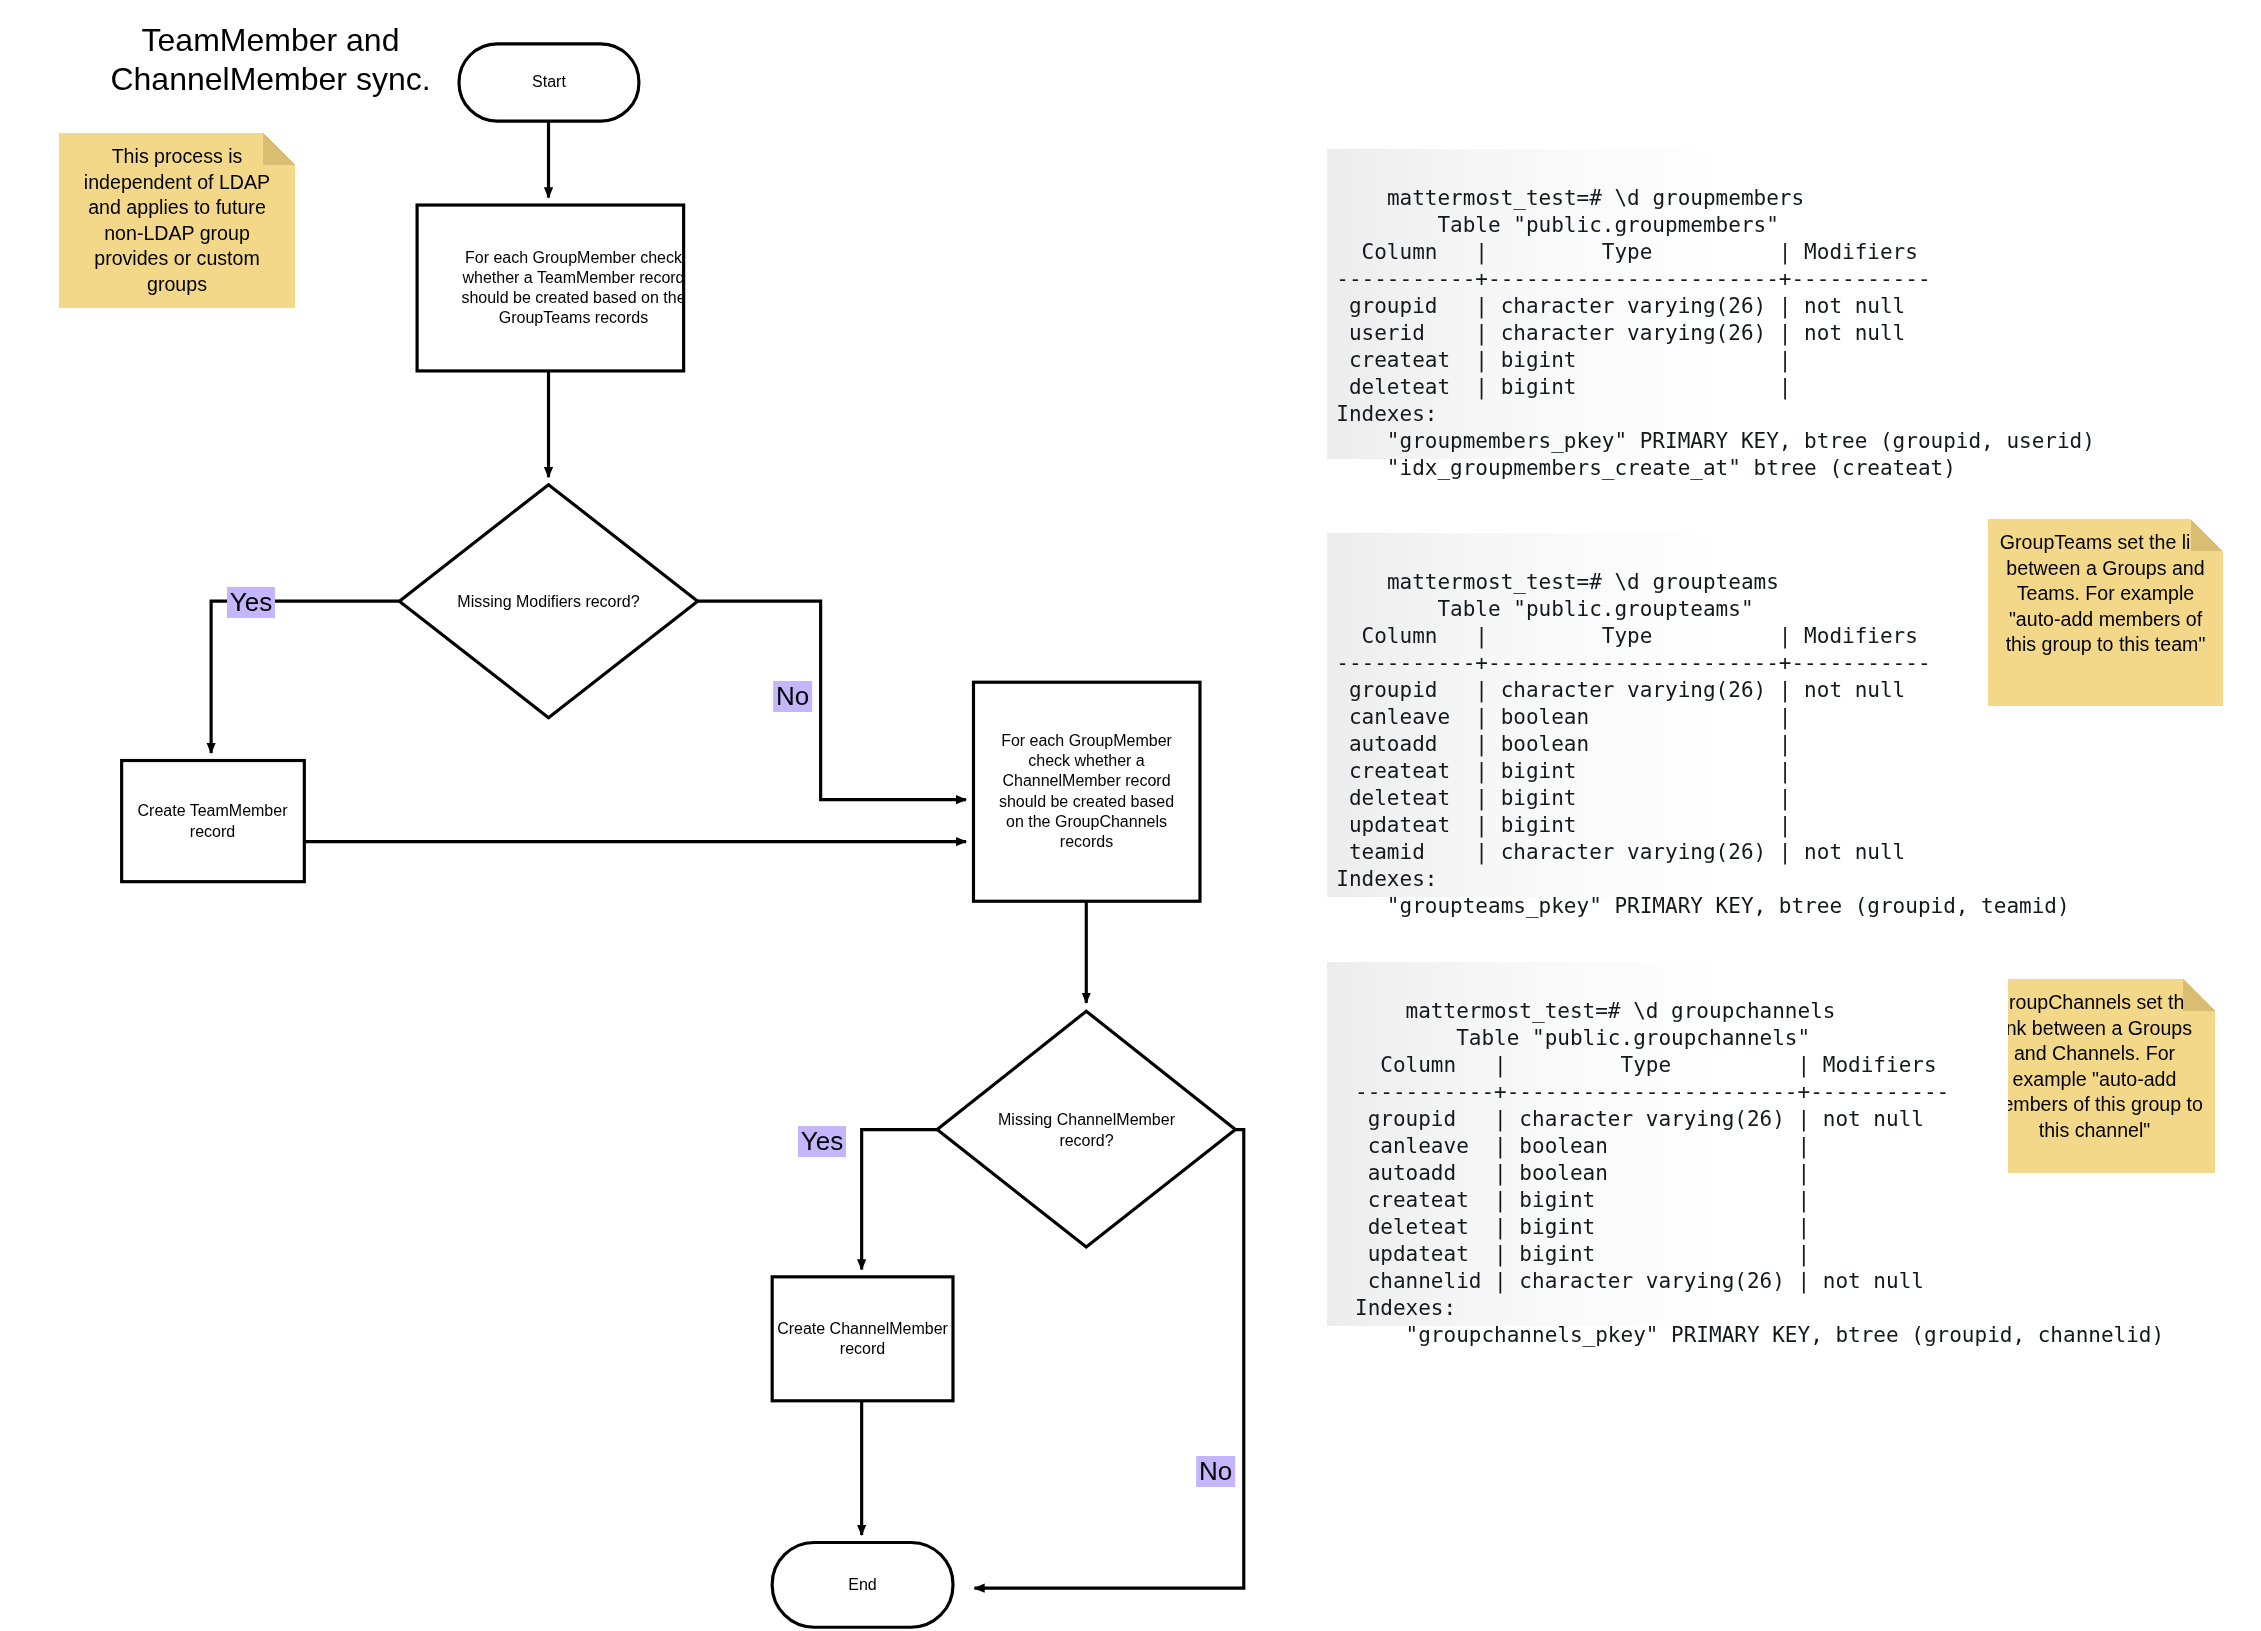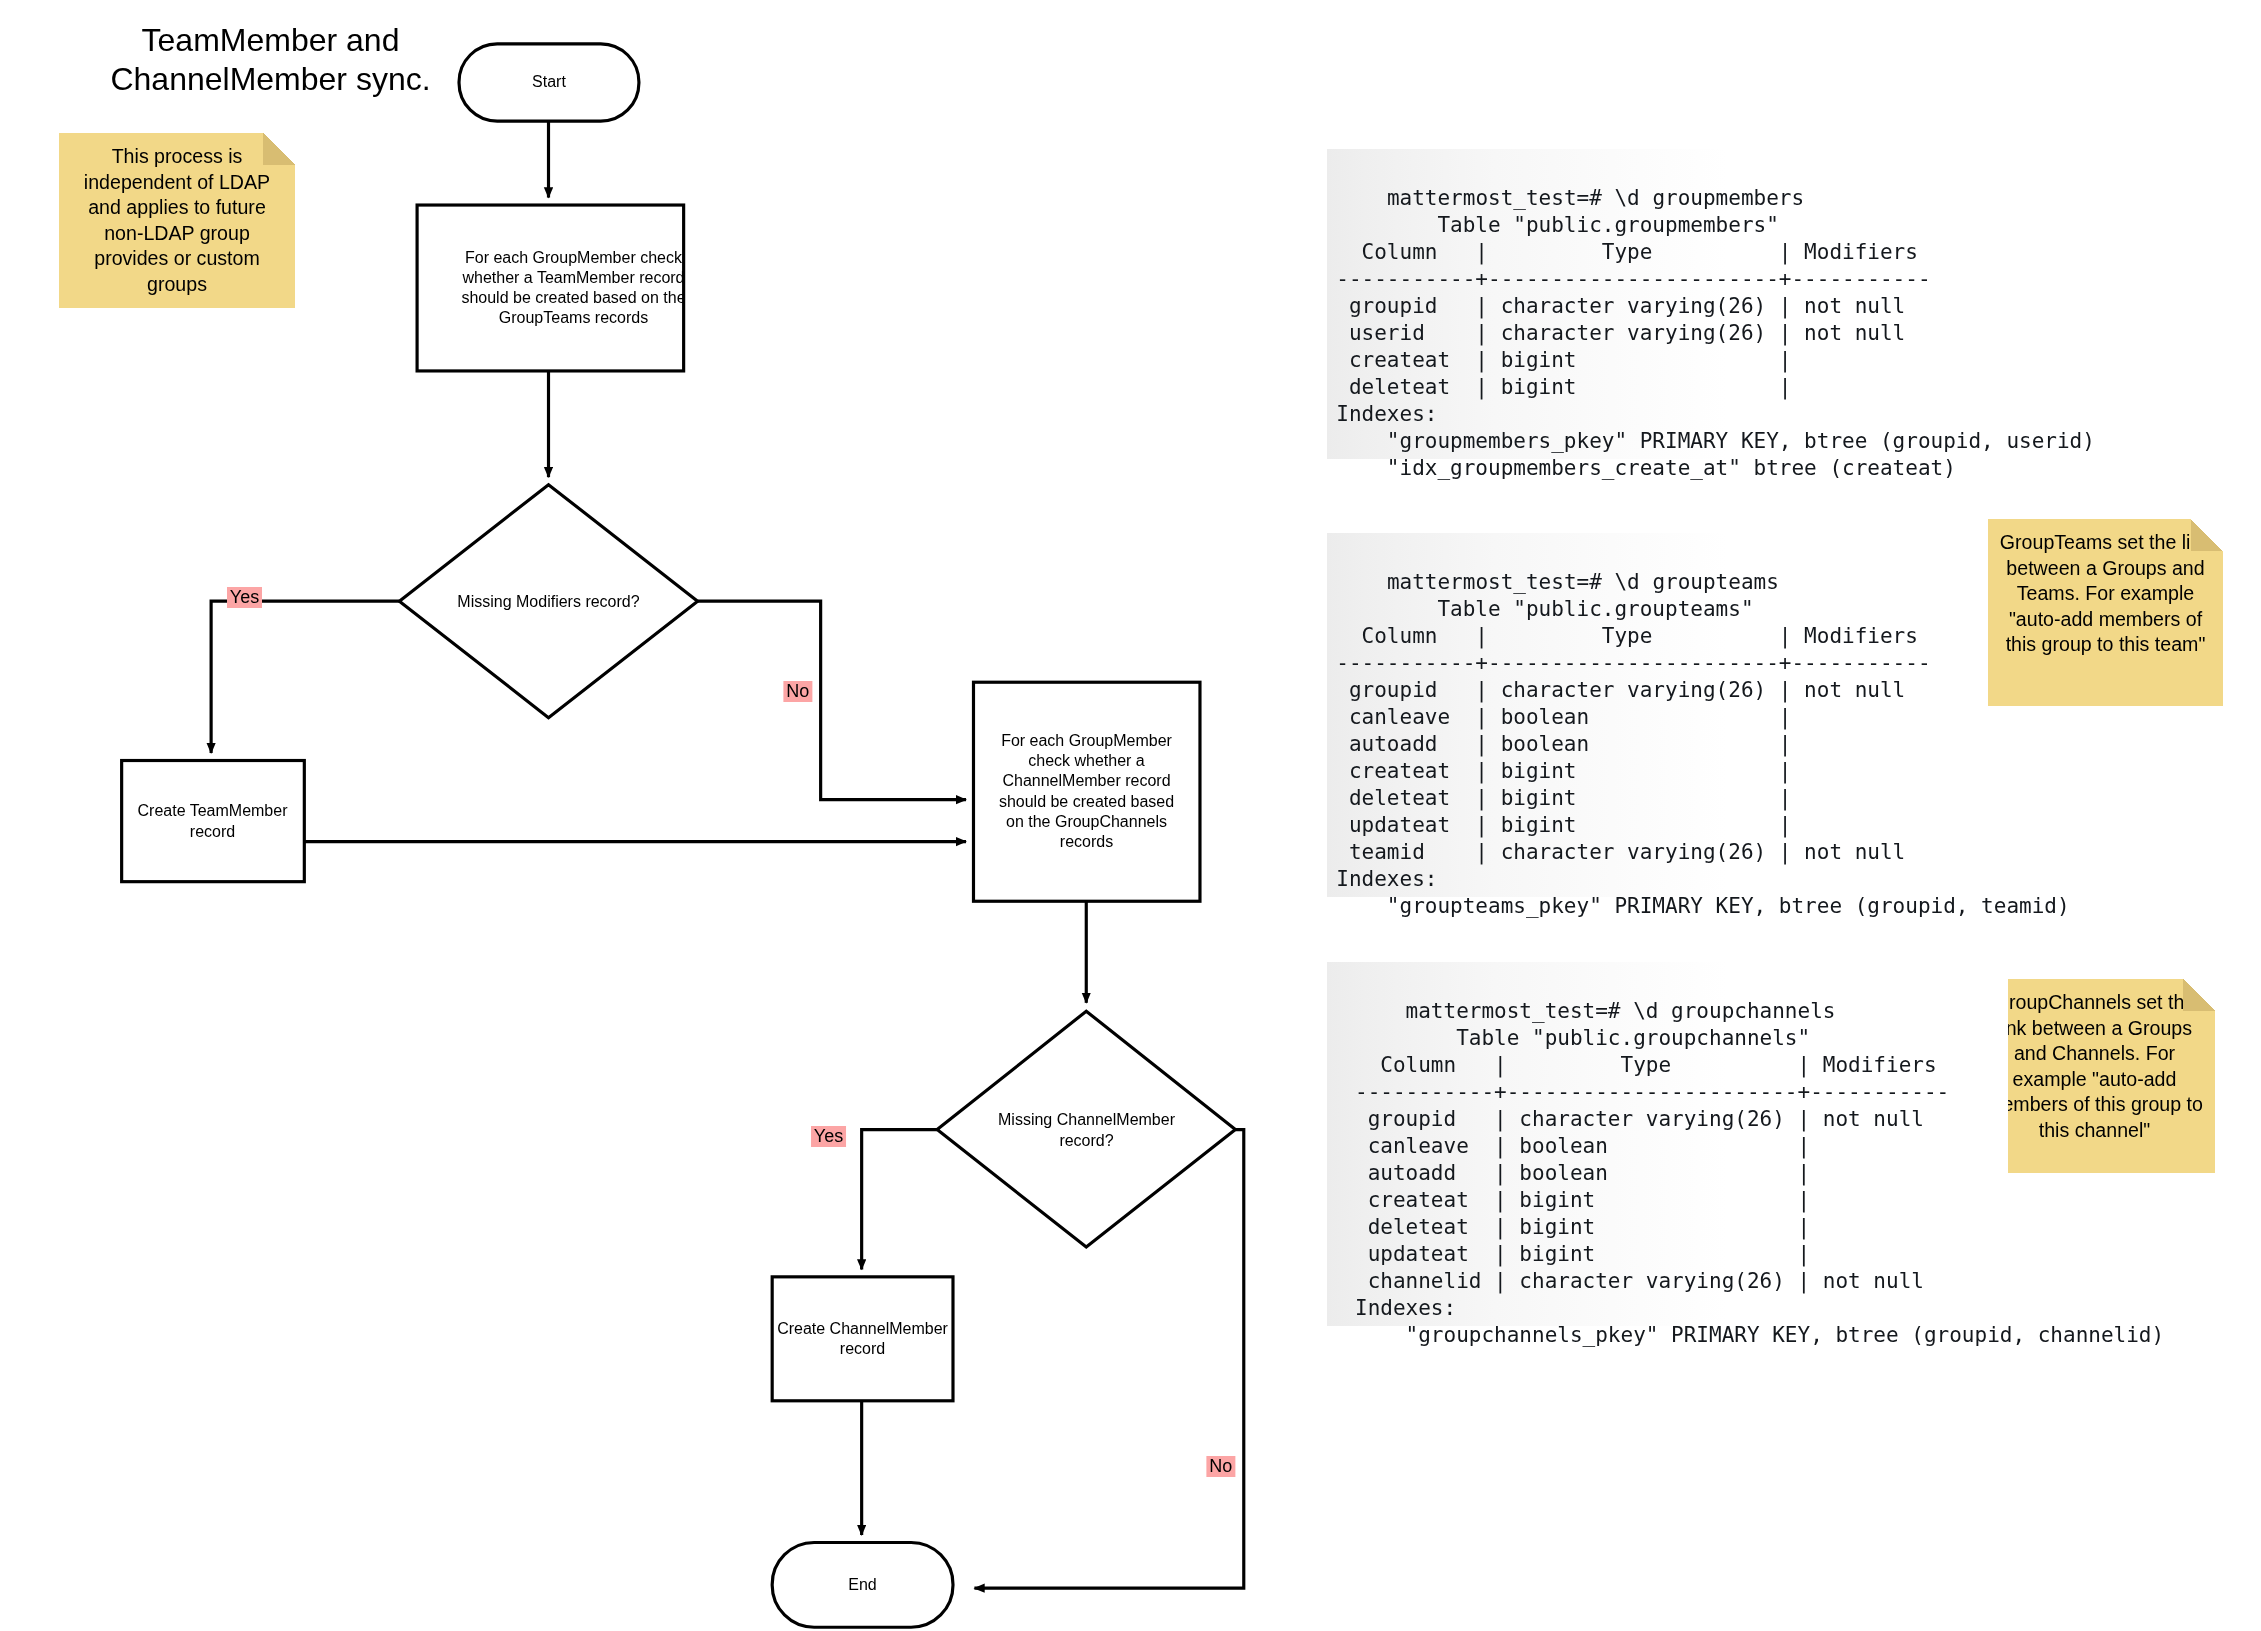--- a/index.html
+++ b/index.html
@@ -41,23 +41,23 @@
     position:absolute;
     display:flex;align-items:center;justify-content:center;
     text-align:center;
     font-family:"Liberation Sans", sans-serif;
     font-size:16px;
     line-height:1.26;
     color:#000;
     box-sizing:border-box;
   }
   .edgelabel{
-    position:absolute;font-size:18px;color:#000;white-space:nowrap;
-    font-family:"Liberation Sans", sans-serif;
-    background:#fca5a5;padding:0 2.8px;
+    position:absolute;font-size:26px;color:#000;white-space:nowrap;
+    font-family:"Liberation Sans", sans-serif;
+    background:#c4b5fd;padding:0 2.8px;
   }
 
   
   .term{
     position:absolute;
     font-family:"DejaVu Sans Mono", monospace;
     font-size:21px;
     line-height:27px;
     color:#14181d;
     white-space:pre;

